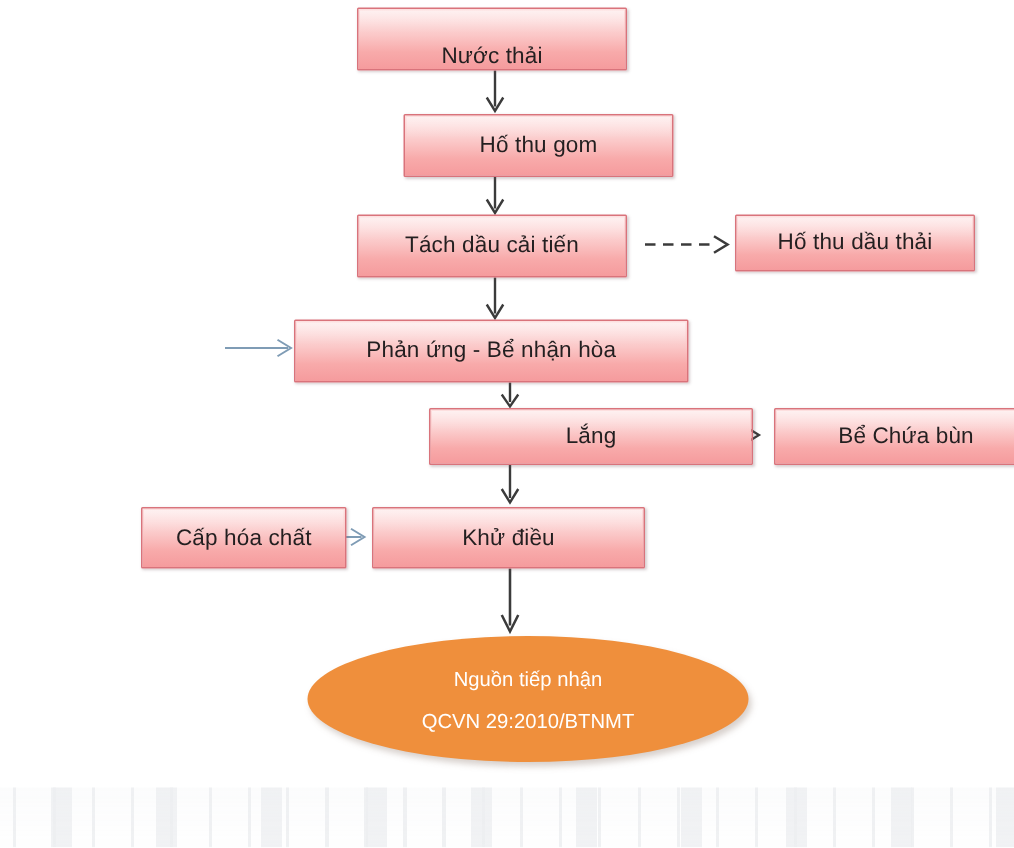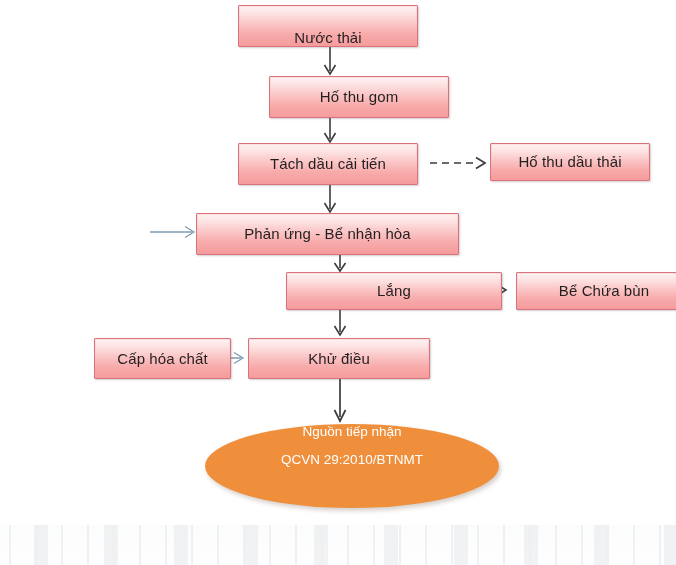--- a/index.html
+++ b/index.html
@@ -52,20 +52,21 @@
   
   .ellipse {
     position: absolute;
     box-sizing: border-box;
     border-radius: 50%;
     background: #ef8f3c;
     color: #ffffff;
     display: flex;
     flex-direction: column;
     align-items: center;
+    justify-content: center;
     gap: 13px;
     box-shadow: 2px 3px 4px rgba(140, 120, 110, 0.35);
     font-size: 13px;
   }
   .ellipse .line1 { font-size: 13.5px; }
   .ellipse .line2 { font-size: 13.5px; }
 
   
   .conn { position: absolute; overflow: visible; }
   .conn svg { display: block; overflow: visible; }

